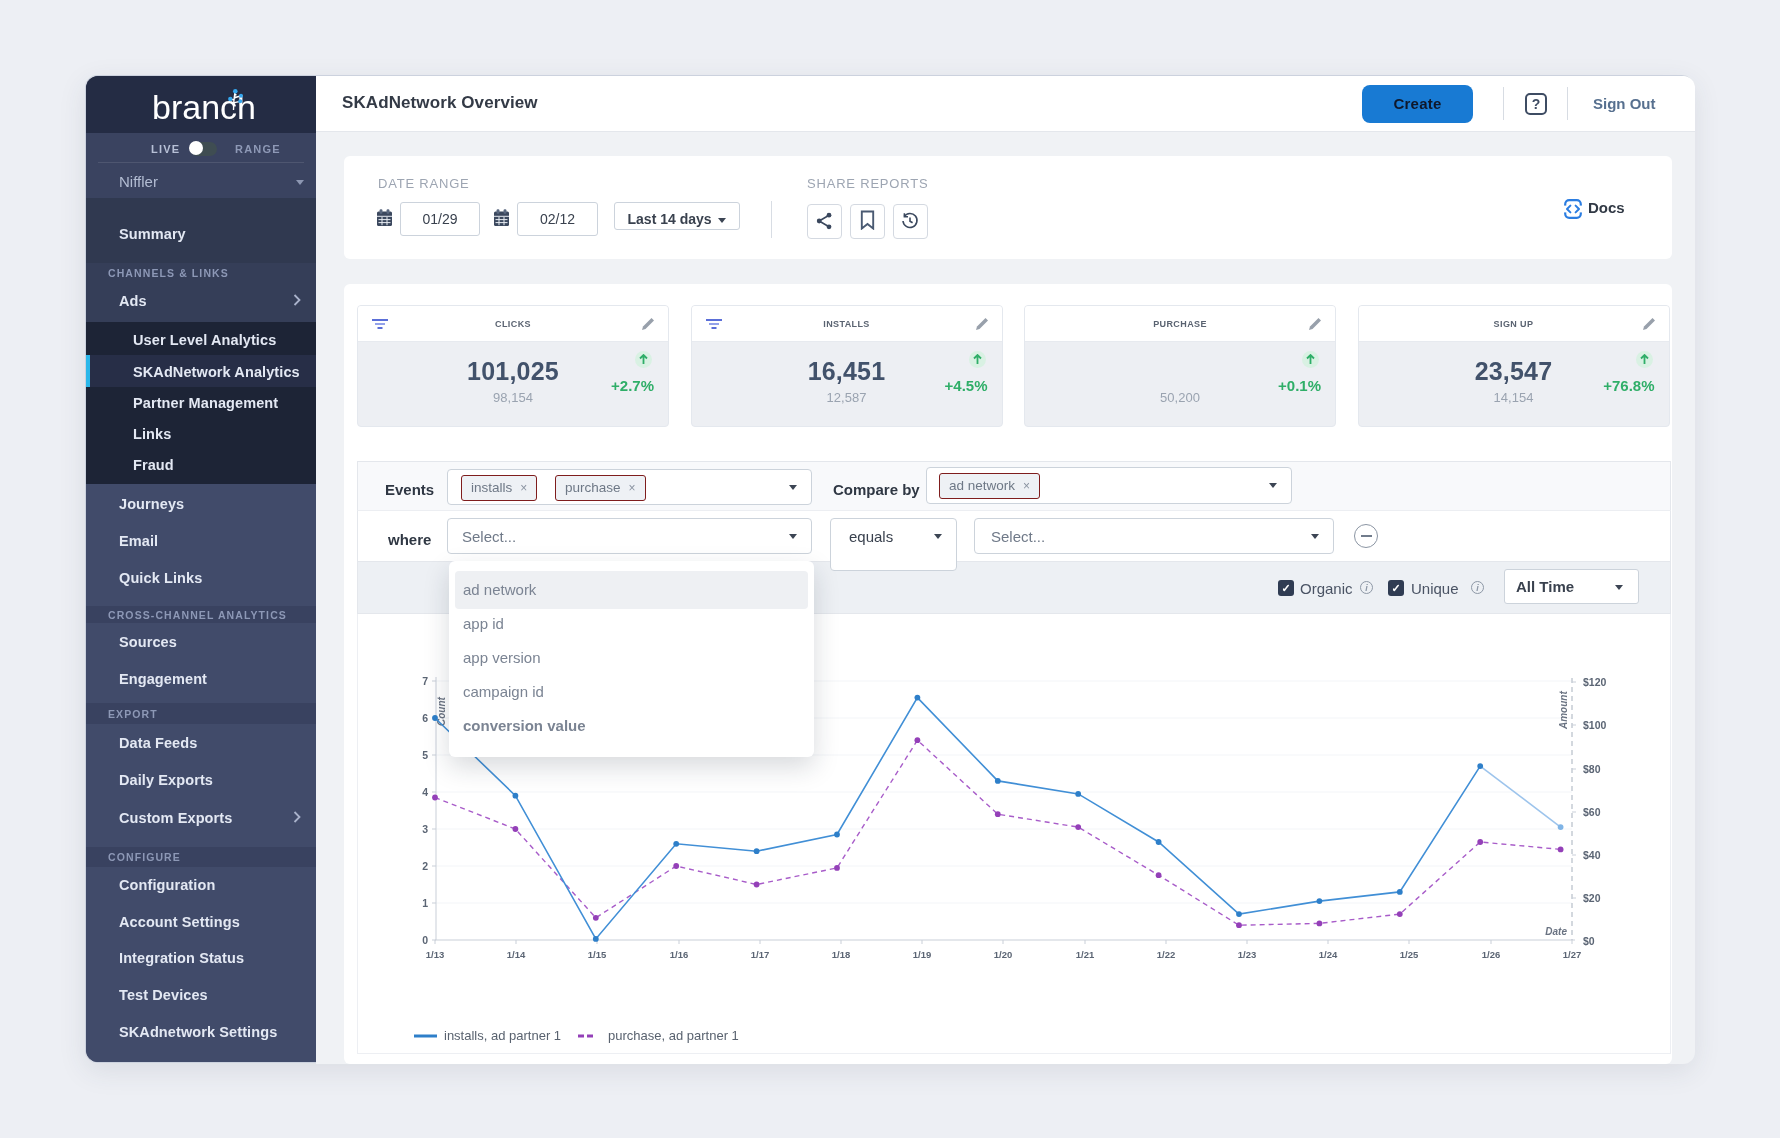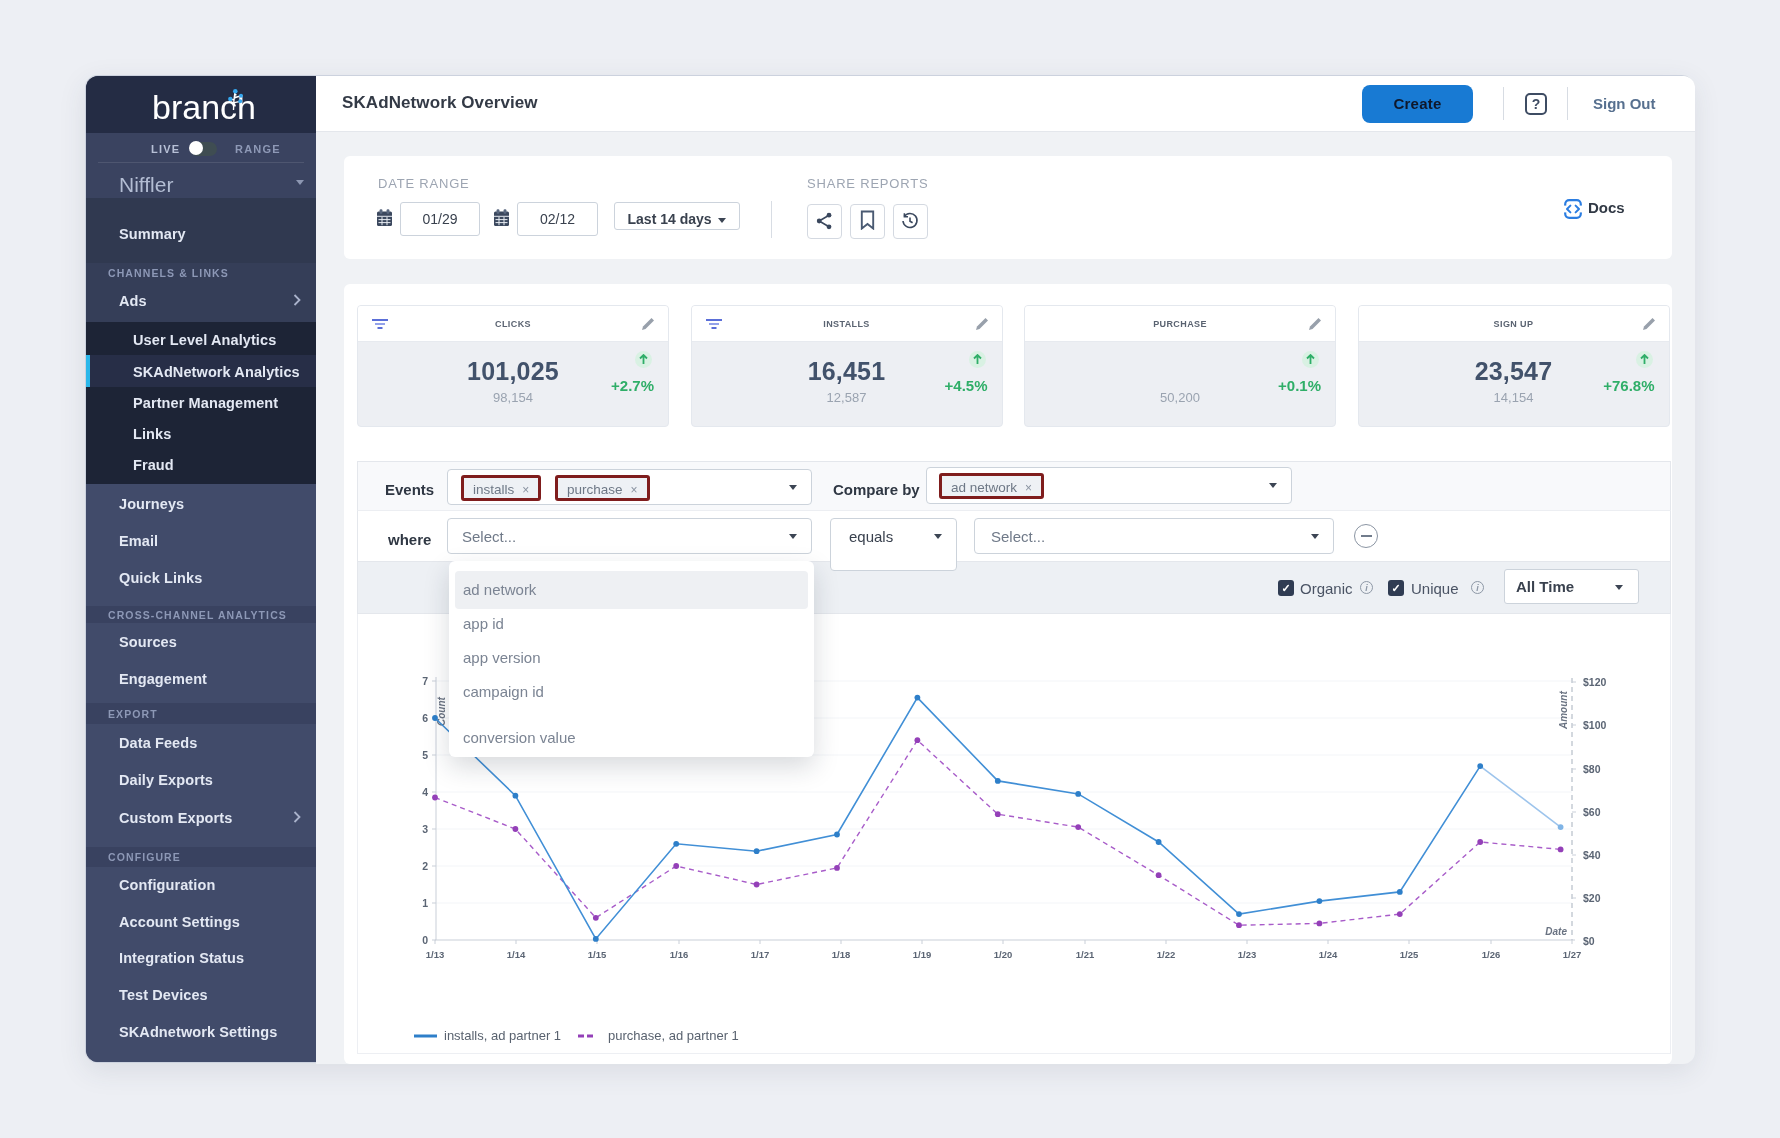--- a/index.html
+++ b/index.html
@@ -34,21 +34,21 @@
 .card-sub { position:absolute; top:48px; width:100%; text-align:center; font-size:13px; color:#9aa3b0; }
 .card-pct { position:absolute; top:35px; right:14px; font-size:15px; font-weight:bold; color:#2fae68; }
 .grncirc { position:absolute; top:9px; right:16px; width:17px; height:17px; background:#d9f1e3; border-radius:50%; }
 
 .row1 { position:absolute; left:41px; top:329px; width:1314px; height:49px; background:#f8f9fb; border:1px solid #e4e7ec; border-bottom:none; }
 .row2 { position:absolute; left:41px; top:378px; width:1314px; height:52px; background:#fff; border:1px solid #e4e7ec; border-top-color:#eceef2; }
 .row3 { position:absolute; left:41px; top:430px; width:1314px; height:52px; background:#edf0f4; border:1px solid #e4e7ec; border-top:none; }
 .chartbox { position:absolute; left:41px; top:482px; width:1314px; height:440px; background:#fff; border:1px solid #edeff3; border-top:none; }
 .blab { position:absolute; font-size:15px; font-weight:bold; color:#2f3743; }
 .sel { position:absolute; background:#fff; border:1px solid #ccd3db; border-radius:4px; }
-.chip { position:absolute; top:5px; height:26px; background:#eef1f5; border:3px solid #7f1d1d; border-radius:3px; font-size:13.5px; color:#6e7886; line-height:24px; padding:0 9px; }
+.chip { position:absolute; top:5px; height:26px; background:#eef1f5; border:1px solid #7f1d1d; border-radius:3px; font-size:13.5px; color:#6e7886; line-height:24px; padding:0 9px; }
 .chip .x { color:#8a93a1; font-size:12px; margin-left:8px; }
 .ph { color:#6f7988; font-size:15px; }
 .selcaret { position:absolute; top:15px; }
 
 .menu { position:absolute; left:133px; top:429px; width:365px; height:196px; background:#fff; border-radius:6px; box-shadow:0 10px 26px rgba(25,35,55,0.17); z-index:6; }
 .mi { position:absolute; left:14px; font-size:15px; color:#7b8493; }
 .mhl { position:absolute; left:6px; right:6px; top:10px; height:38px; background:#eef0f3; border-radius:4px; }
 .chk { position:absolute; width:16px; height:16px; background:#303c53; border-radius:3px; color:#fff; font-size:11px; text-align:center; line-height:16px; font-weight:bold;}
 .info { position:absolute; width:13px; height:13px; border:1.4px solid #8e98a6; border-radius:50%; color:#8e98a6; font-size:9px; text-align:center; line-height:13px; font-style:italic; font-weight:bold;}
 .cklab { position:absolute; font-size:15px; color:#4a5364; }
@@ -80,21 +80,21 @@
       <circle cx="17.2" cy="16.3" r="2" fill="#35a7ee"></circle>
       <circle cx="12.6" cy="9.8" r="1" fill="#fff"></circle>
       <circle cx="11.8" cy="11.8" r="0.9" fill="#fff"></circle>
     </svg>
 
     <div style="position:absolute;left:65px;top:67px;font-size:11px;font-weight:bold;letter-spacing:1.2px;color:#b7c0d6;">LIVE</div>
     <div style="position:absolute;left:104px;top:66px;width:27px;height:13.5px;background:#3f4d52;border-radius:7px;"></div>
     <div style="position:absolute;left:103px;top:64.5px;width:14px;height:14px;background:#fff;border-radius:50%;"></div>
     <div style="position:absolute;left:149px;top:67px;font-size:11px;font-weight:bold;letter-spacing:1.2px;color:#8e99b6;">RANGE</div>
     <div style="position:absolute;left:12px;top:86px;width:206px;height:1px;background:rgba(255,255,255,0.10);"></div>
-    <div style="position:absolute;left:33px;top:97px;font-size:21px;color:#b3bdd3;">Niffler</div>
+    <div style="position:absolute;left:33px;top:97px;font-size:15px;color:#b3bdd3;">Niffler</div>
     <div style="position:absolute;left:210px;top:104px;width:0;height:0;border-left:4.5px solid transparent;border-right:4.5px solid transparent;border-top:5px solid #8d97b2;"></div>
 
     <div class="sb-item" style="top:150px;left:33px;">Summary</div>
     <div class="sb-head" style="top:191px;left:22px;">CHANNELS &amp; LINKS</div>
     <div class="sb-item" style="top:217px;left:33px;">Ads</div>
     <svg style="position:absolute;left:207px;top:218px;" width="8" height="12" viewBox="0 0 8 12">
         <path d="M1.5 1 L6.5 6 L1.5 11" stroke="#aab3cc" stroke-width="1.8" fill="none"></path>
       </svg>
     <div style="position:absolute;left:0;top:279px;width:230px;height:32px;background:#272e47;"></div>
     <div style="position:absolute;left:0;top:279px;width:4px;height:32px;background:#2bb7ea;"></div>
@@ -436,16 +436,16 @@
       <line x1="577" y1="1035" x2="592" y2="1035" stroke="#9440b8" stroke-width="3" stroke-dasharray="6 3"></line>
       <text x="607" y="1039" font-size="13" fill="#59626f" font-family="Liberation Sans">purchase, ad partner 1</text>
     </svg>
 
     <div class="menu">
       <div class="mhl"></div>
       <div class="mi" style="top:20px;">ad network</div>
       <div class="mi" style="top:54px;">app id</div>
       <div class="mi" style="top:88px;">app version</div>
       <div class="mi" style="top:122px;">campaign id</div>
-      <div class="mi" style="top:168px;">conversion value</div>
+      <div class="mi" style="top:156px;font-weight:bold;">conversion value</div>
     </div>
   </div>
 </div>
 
 </body></html>

